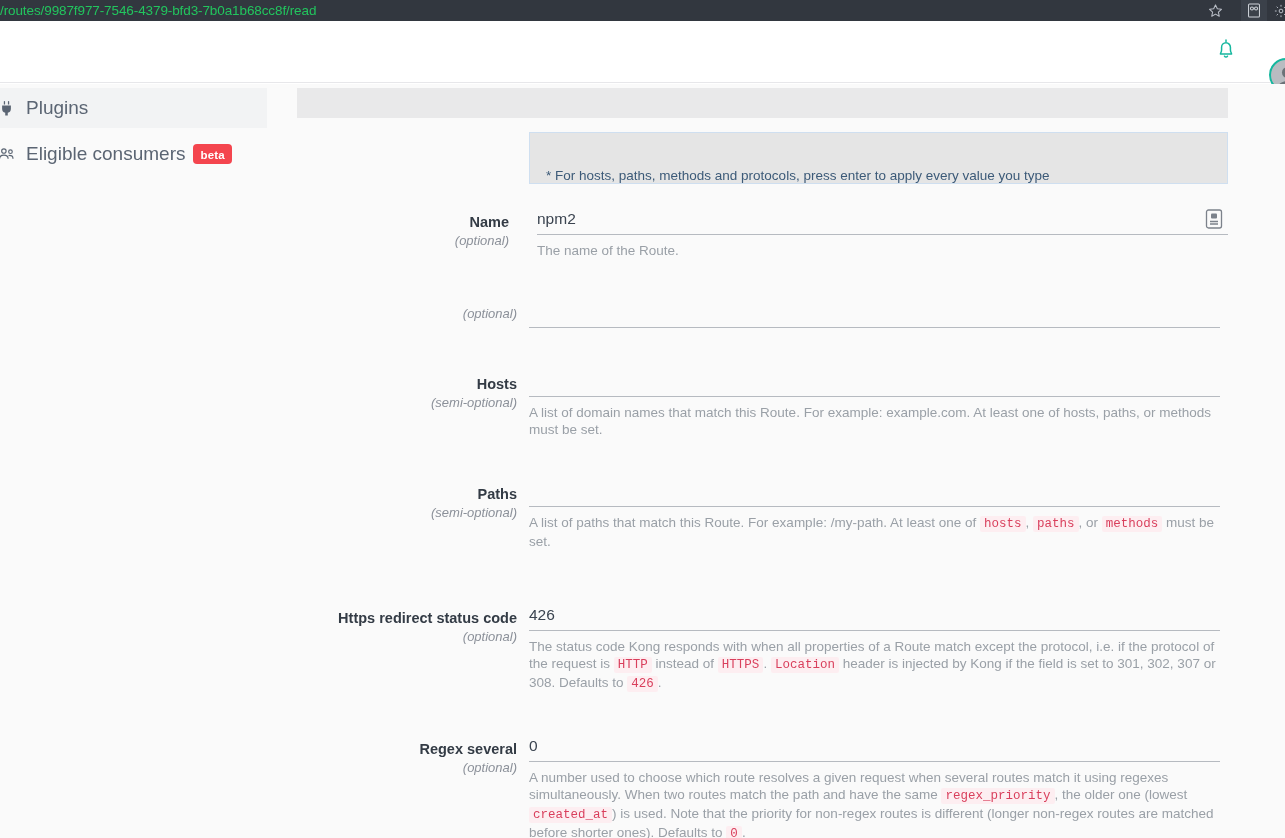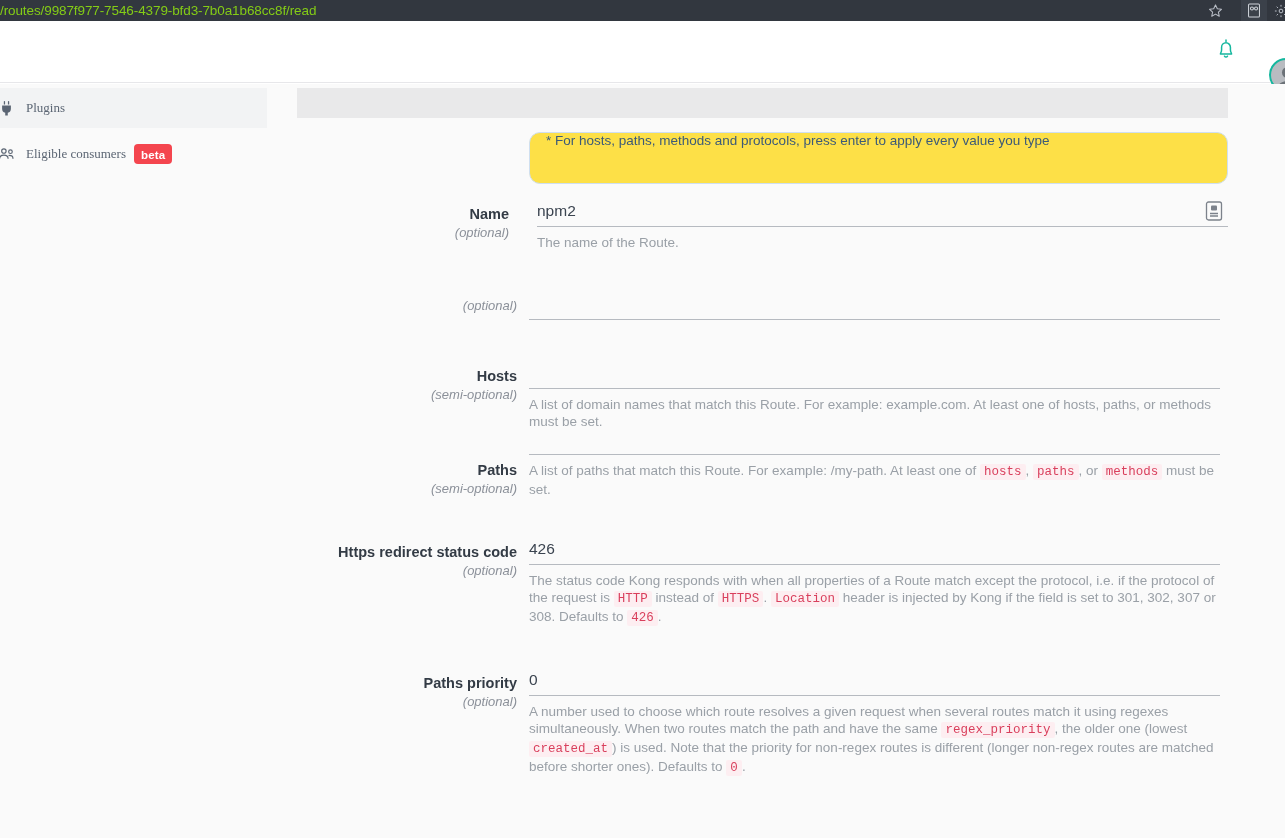--- a/index.html
+++ b/index.html
@@ -13,21 +13,21 @@
   }
 
   
   #browser-bar {
     position: absolute; top: 0; left: 0;
     width: 1285px; height: 21px;
     background: #32373f;
     display: flex; align-items: center;
   }
   #url-text {
-    color: #84cc16;
+    color: #22c55e;
     font-size: 13.5px;
     font-family: "Liberation Sans", sans-serif;
     margin-left: 0px;
     white-space: nowrap;
     letter-spacing: -0.1px;
   }
   .chrome-icon {
     position: absolute;
     top: 0; height: 21px;
     display: flex; align-items: center; justify-content: center;
@@ -88,25 +88,24 @@
     padding-left: 0px;
     cursor: pointer;
   }
   .side-item.active { background: #f2f3f4; width: 267px; }
   .side-icon {
     width: 22px; min-width: 22px;
     display:flex; align-items:center; justify-content:flex-start;
     margin-left: -2px;
   }
   .side-label {
-    font-size: 13px;
+    font-size: 19px;
     color: #5b6573;
     margin-left: 6px;
     white-space: nowrap;
-    font-family: Liberation Serif, serif;
   }
   .badge-beta {
     background: #f4454e;
     color: #ffffff;
     font-size: 11.5px;
     font-weight: bold;
     border-radius: 4px;
     padding: 6px 7px 3px 7px;
     margin-left: 8px;
     line-height: 1;
@@ -123,24 +122,24 @@
     position: absolute;
     left: 17px; top: 4px;
     width: 931px; height: 30px;
     background: #e9e9ea;
   }
 
   #info-banner {
     position: absolute;
     left: 249px; top: 48px;
     width: 699px; height: 52px;
-    background: #fde047;
+    background: #e5e5e5;
     border: 1px solid #cfdff0;
-    border-radius: 11px;
-    display: flex; align-items: flex-start;
+    border-radius: 0;
+    display: flex; align-items: flex-end;
   }
   #info-banner-text {
     font-size: 13.5px;
     color: #3c5a78;
     padding-left: 16px;
   }
 
   
   #form {
     position: absolute;
@@ -282,21 +281,21 @@
 
   <div id="content">
 
     <div id="skeleton-block"></div>
 
     <div id="info-banner">
       <div id="info-banner-text">* For hosts, paths, methods and protocols, press enter to apply every value you type</div>
     </div>
 
     <div id="form">
-        <div class="field-row" style="margin-top: 0px; gap: 16px;">
+        <div class="field-row" style="margin-top: 8px; gap: 16px;">
           <div class="label-col">
             <span class="field-label">Name</span>
             <span class="field-opt">(optional)</span>
           </div>
           <div class="input-col">
             <input class="line-input" type="text" value="npm2" placeholder="" style="">
             <span class="autofill-icon"><svg width="18" height="20" viewBox="0 0 18 20" fill="none" stroke="#7c828b" stroke-width="1.3">
                 <rect x="1.5" y="1" width="15" height="18" rx="2"></rect>
                 <rect x="6" y="4.5" width="6" height="5" rx="1" fill="#7c828b" stroke="none"></rect>
                 <path d="M5 12.5h8M5 15h8" stroke-width="1.6"></path>
@@ -315,43 +314,43 @@
         <div class="field-row" style="margin-top: 44px;">
           <div class="label-col">
             <span class="field-label">Hosts</span>
             <span class="field-opt">(semi-optional)</span>
           </div>
           <div class="input-col">
             <input class="line-input" type="text" value="" placeholder="" style="">
             <div class="help-text"><span>A list of domain names that match this Route. For example: example.com. At least one of hosts, paths, or methods must be set.</span></div>
           </div>
         </div>
-        <div class="field-row" style=" align-items: flex-end;">
+        <div class="field-row" style="margin-top: 44px;">
           <div class="label-col">
             <span class="field-label">Paths</span>
             <span class="field-opt">(semi-optional)</span>
           </div>
           <div class="input-col">
             <input class="line-input" type="text" value="" placeholder="" style="">
             <div class="help-text"><span>A list of paths that match this Route. For example: /my-path. At least one of </span><code>hosts</code><span>, </span><code>paths</code><span>, or </span><code>methods</code><span> must be set.</span></div>
           </div>
         </div>
-        <div class="field-row" style="margin-top: 42px;">
+        <div class="field-row" style="margin-top: 56px;">
           <div class="label-col">
             <span class="field-label">Https redirect status code</span>
             <span class="field-opt">(optional)</span>
           </div>
           <div class="input-col">
             <input class="line-input" type="text" value="426" placeholder="" style="">
             <div class="help-text"><span>The status code Kong responds with when all properties of a Route match except the protocol, i.e. if the protocol of the request is </span><code>HTTP</code><span> instead of </span><code>HTTPS</code><span>. </span><code>Location</code><span> header is injected by Kong if the field is set to 301, 302, 307 or 308. Defaults to </span><code>426</code><span>.</span></div>
           </div>
         </div>
         <div class="field-row" style="margin-top: 44px;">
           <div class="label-col">
-            <span class="field-label">Paths priority</span>
+            <span class="field-label">Regex several</span>
             <span class="field-opt">(optional)</span>
           </div>
           <div class="input-col">
             <input class="line-input" type="text" value="0" placeholder="" style="">
             <div class="help-text"><span>A number used to choose which route resolves a given request when several routes match it using regexes simultaneously. When two routes match the path and have the same </span><code>regex_priority</code><span>, the older one (lowest </span><code>created_at</code><span>) is used. Note that the priority for non-regex routes is different (longer non-regex routes are matched before shorter ones). Defaults to </span><code>0</code><span>.</span></div>
           </div>
         </div>
       </div>
 
   </div>

